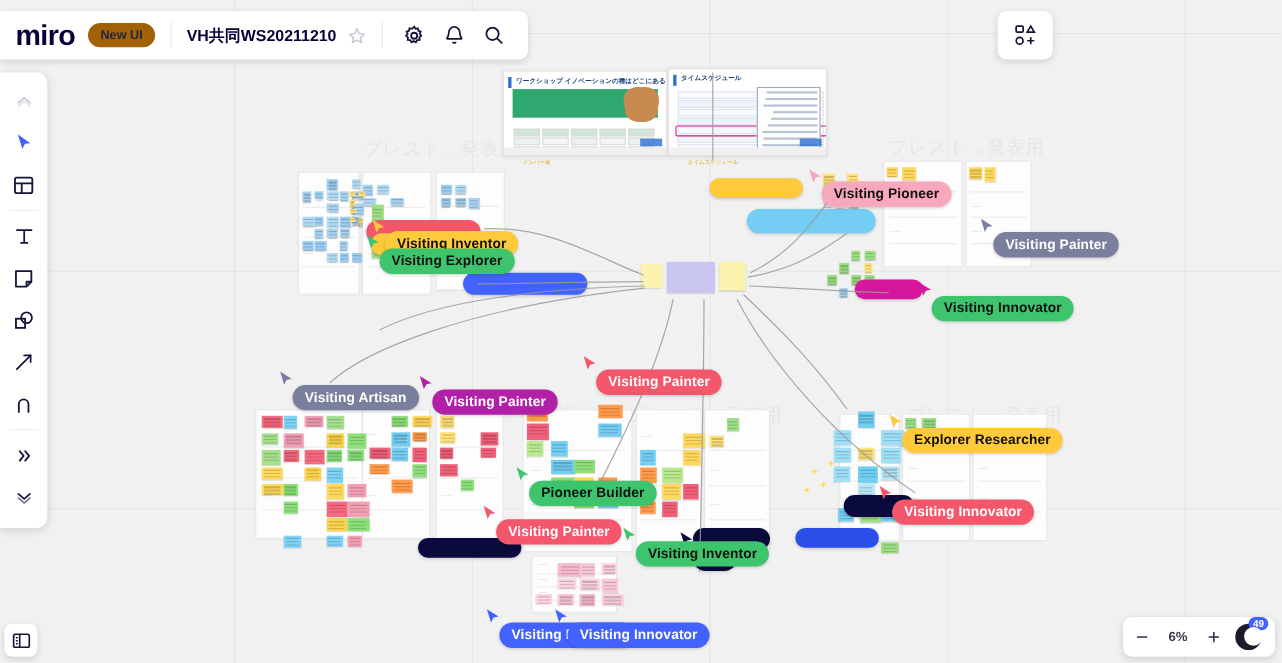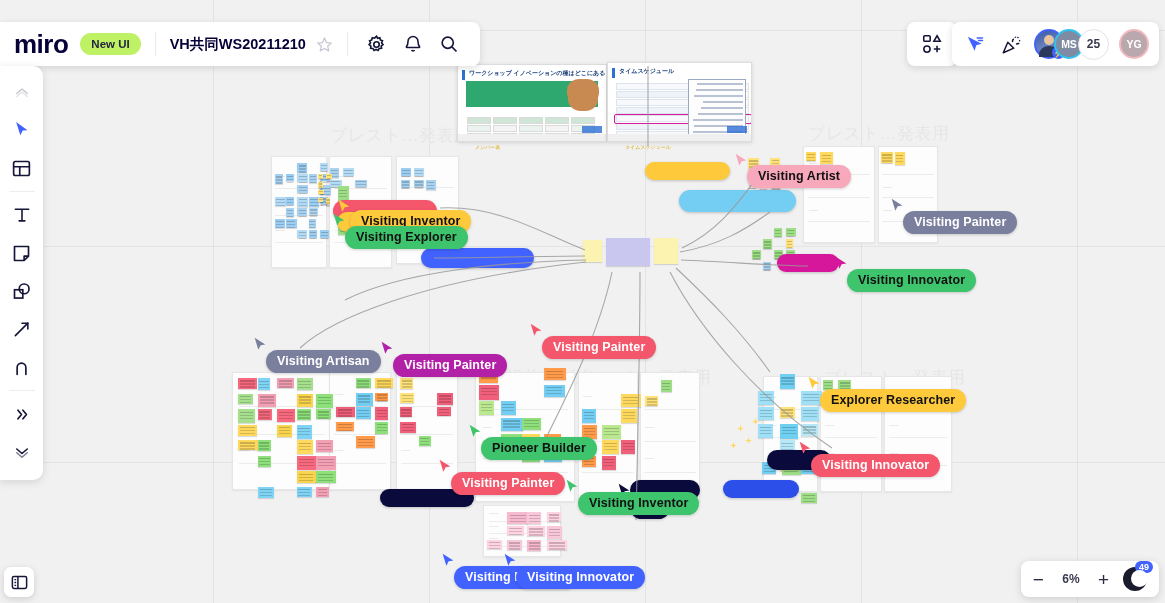--- a/index.html
+++ b/index.html
@@ -89,35 +89,35 @@
     letter-spacing: .1px;
   }
   .bubble {
     position: absolute;
     border-radius: 16px;
     box-shadow: 0 1px 3px rgba(0,0,0,.2);
   }
 
   
   #topbar {
-    position: absolute; left: 0; top: 16px; height: 56px; width: 100%;
+    position: absolute; left: 0; top: 4px; height: 56px; width: 100%;
     pointer-events: none;
   }
   .bar-pill {
     position: absolute;
     background: #fff;
     border-radius: 8px;
     box-shadow: 0 2px 7px rgba(0,0,0,.13);
     display: flex; align-items: center;
     pointer-events: auto;
   }
   #brandbar { left: 0; top: 6px; height: 44px; padding: 0 16px 0 14px; border-radius: 0 8px 8px 0; }
   .miro-logo { font-size: 26px; font-weight: 700; color: #050038; letter-spacing: -.5px; line-height: 1; }
   .newui {
-    margin-left: 12px; background:#bef264; color:#252540;
+    margin-left: 12px; background:#a16207; color:#252540;
     font-size: 11.5px; font-weight: 700; padding: 5px 11px; border-radius: 13px;
   }
   .vsep { width:1px; height:24px; background:#e8e8ee; margin: 0 14px; }
   .board-title { font-size: 14.5px; color:#050038; font-weight: 700; }
   .icon-btn { display:flex; align-items:center; justify-content:center; cursor:pointer; }
   .star { margin-left: 10px; color:#c9c9d3; font-size: 16px; }
 
   #rightpill1 { right: 208px; top: 6px; height: 44px; width: 50px; justify-content:center; }
   #rightpill2 { right: 6px; top: 6px; height: 44px; padding: 0 10px; gap: 10px; }
 
@@ -556,21 +556,21 @@
         <div class="cursor" style="left: 331px; top: 212px; z-index: 33;">
           <svg width="16" height="17" viewBox="0 0 24 24" style="position:absolute;left:0;top:0">
        <path d="M4 2L20 12l-7 1.2L9.5 20z" fill="#3ec46d"></path>
      </svg>
           <span class="tag" style="left: 14px; top: 14px; background: rgb(62, 196, 109); color: rgb(17, 17, 17);">Visiting Explorer</span>
         </div>
         <div class="cursor" style="left: 733px; top: 152px; z-index: 30;">
           <svg width="16" height="17" viewBox="0 0 24 24" style="position:absolute;left:0;top:0">
        <path d="M4 2L20 12l-7 1.2L9.5 20z" fill="#f7a8bb"></path>
      </svg>
-          <span class="tag" style="left: 14px; top: 13px; background: rgb(247, 168, 187); color: rgb(17, 17, 17);">Visiting Artist</span>
+          <span class="tag" style="left: 14px; top: 13px; background: rgb(247, 168, 187); color: rgb(17, 17, 17);">Visiting Pioneer</span>
         </div>
         <div class="cursor" style="left: 889px; top: 197px; z-index: 30;">
           <svg width="16" height="17" viewBox="0 0 24 24" style="position:absolute;left:0;top:0">
        <path d="M4 2L20 12l-7 1.2L9.5 20z" fill="#7b7f9e"></path>
      </svg>
           <span class="tag" style="left: 14px; top: 14px; background: rgb(123, 127, 158); color: rgb(255, 255, 255);">Visiting Painter</span>
         </div>
         <div class="cursor" style="left: 833px; top: 255px; z-index: 30;">
           <svg width="16" height="17" viewBox="0 0 24 24" style="position:absolute;left:0;top:0">
        <path d="M4 2L20 12l-7 1.2L9.5 20z" fill="#d6179b"></path>
@@ -700,45 +700,20 @@
       <span class="icon-btn">
         <svg width="22" height="22" viewBox="0 0 24 24" fill="none" stroke="#15153a" stroke-width="1.7">
           <rect x="3" y="3" width="7" height="6" rx="1.2"></rect>
           <path d="M17.5 3l3.5 6h-7z"></path>
           <circle cx="6.5" cy="17.5" r="3.4"></circle>
           <path d="M17.5 14v7M14 17.5h7"></path>
         </svg>
       </span>
     </div>
 
-    <div class="bar-pill" id="rightpill2">
-      <span class="icon-btn" style="width:26px;height:26px">
-        <svg width="21" height="21" viewBox="0 0 24 24" fill="none">
-          <path d="M3.2 3.2L11 19l1.8-6.2L19 11z" fill="#4262ff"></path>
-          <path d="M14 4.5h6M15.5 7.3h4.5" stroke="#4262ff" stroke-width="1.7" stroke-linecap="round"></path>
-        </svg>
-      </span>
-      <span class="icon-btn" style="width:26px;height:26px">
-        <svg width="21" height="21" viewBox="0 0 24 24" fill="none" stroke="#15153a" stroke-width="1.7" stroke-linejoin="round">
-          <path d="M2.6 21.4l5.2-12 6.8 6.8z"></path>
-          <path d="M13.4 9.2a3 3 0 0 1 1.2-3.6M17.5 12.1a3 3 0 0 1 3.4-.9"></path>
-          <path d="M16.2 3.1l.5 1.3M20.6 7.4l1.3.5M19.9 3.6l-1 1"></path>
-        </svg>
-      </span>
-      <span style="display:flex;align-items:center">
-        <span class="avatar av-photo">
-          <span class="head"></span>
-            <span class="body"></span>
-          <span class="bolt">⚡</span>
-        </span>
-        <span class="avatar av-ms">MS</span>
-        <span class="avatar av-count">25</span>
-      </span>
-      <span class="avatar av-yg">YG</span>
-    </div>
   </div>
 
   <div id="lefttool">
     <div class="tool muted">
       <svg width="18" height="18" viewBox="0 0 24 24" fill="none" stroke="currentColor" stroke-width="2" stroke-linecap="round" stroke-linejoin="round">
           <path d="M5 14l7-6 7 6"></path>
           <path d="M5 18l7-6 7 6" opacity=".5"></path>
         </svg>
     </div>
     <div class="tool">

